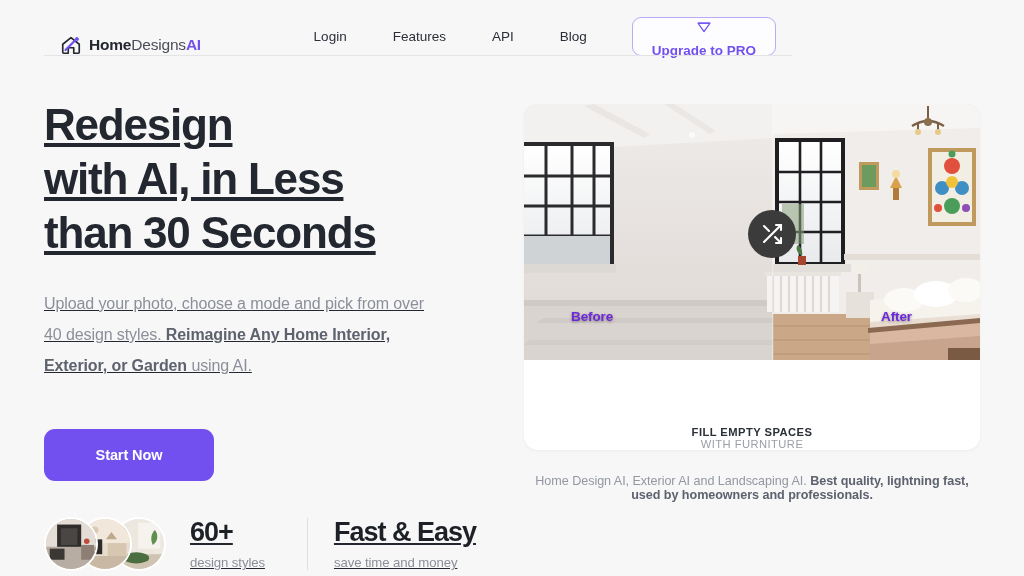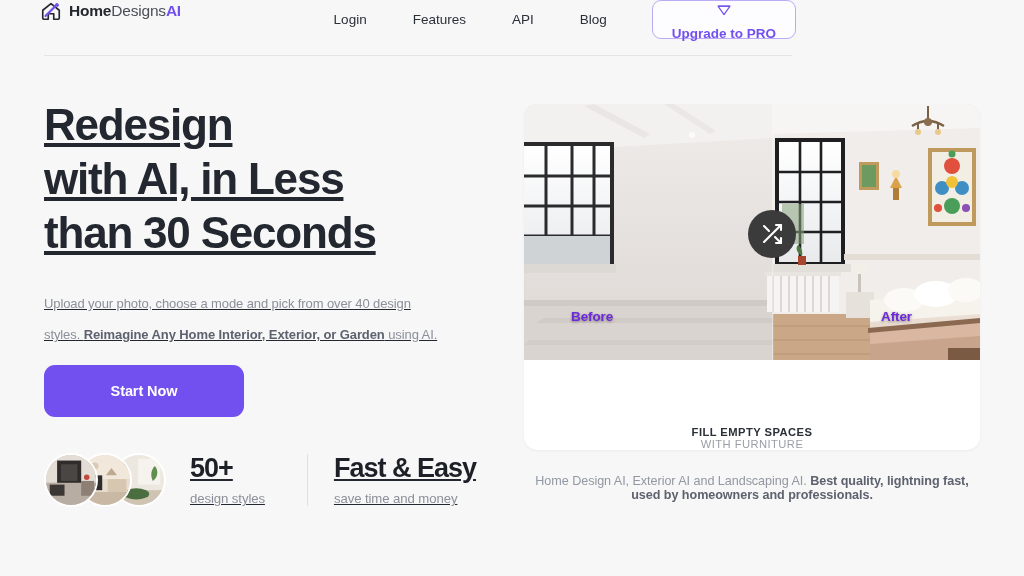--- a/index.html
+++ b/index.html
@@ -8,22 +8,22 @@
     background:#f7f7f7;
     font-family:"Liberation Sans", sans-serif;
     color:#23272f;
     overflow:hidden;
     position:relative;
   }
 
   
   .header {
     position:absolute; left:0; top:0; width:836px; height:56px;
-    display:flex; align-items:flex-start;
-    padding:0 40px;
+    display:flex; align-items:flex-end;
+    padding:0 60px;
   }
   .header:after {
     content:""; position:absolute; left:44px; right:44px; bottom:0;
     height:1px; background:#e4e4e6;
   }
   .brand { display:flex; align-items:center; gap:7px; cursor:pointer; }
   .brand-mark { width:22px; height:22px; display:block; }
   .brand-text { font-size:15.5px; letter-spacing:-.2px; white-space:nowrap; }
   .brand-text .b1 { font-weight:bold; color:#23272f; }
   .brand-text .b2 { font-weight:normal; color:#4b4f58; }
@@ -49,28 +49,28 @@
   
   .left {
     position:absolute; left:44px; top:98px; width:450px;text-decoration:underline;
   }
   .headline {
     font-size:44px; font-weight:bold; line-height:54px;
     letter-spacing:-1.2px; color:#23272f;
   }
   .subtitle {
     margin-top:28px; width:400px;
-    font-size:13px; line-height:31px; color:#8b8f99;
+    font-size:16px; line-height:31px; color:#8b8f99;
     letter-spacing:-.1px;
   }
   .subtitle b { color:#5d626e; font-weight:bold; }
 
   .start-btn {
-    margin-top:15px;
-    width:200px; height:52px;
+    margin-top:48px;
+    width:170px; height:52px;
     background:#7250f0; border:none; border-radius:11px;
     color:#fff; font-size:14.5px; font-weight:bold;
     font-family:"Liberation Sans", sans-serif;
     cursor:pointer; letter-spacing:-.1px;
   }
 
   .stats { margin-top:36px; display:flex; align-items:center; }
   .avatars { position:relative; width:122px; height:54px; flex:none; }
   .av {
     position:absolute; top:0; width:54px; height:54px;
@@ -206,21 +206,21 @@
           <rect x="26" y="4" width="24" height="28" fill="#f6f3ee"></rect>
           <path d="M6 6c6 2 10 8 8 16-6 0-10-6-8-16Z" fill="#4e7d45"></path>
           <path d="M44 12c4 4 4 12-2 16-3-5-2-12 2-16Z" fill="#5e8f4f"></path>
           <rect x="0" y="38" width="54" height="16" fill="#cfc3b2"></rect>
           <ellipse cx="24" cy="42" rx="14" ry="6" fill="#4a6e3f"></ellipse>
         </svg>
       </div>
     </div>
 
     <div class="stat-block">
-      <div class="stat-num">50+</div>
+      <div class="stat-num">60+</div>
       <div class="stat-lbl">design styles</div>
     </div>
 
     <div class="stat-block bordered">
       <div class="stat-num">Fast &amp; Easy</div>
       <div class="stat-lbl">save time and money</div>
     </div>
   </div>
 </div>
 

